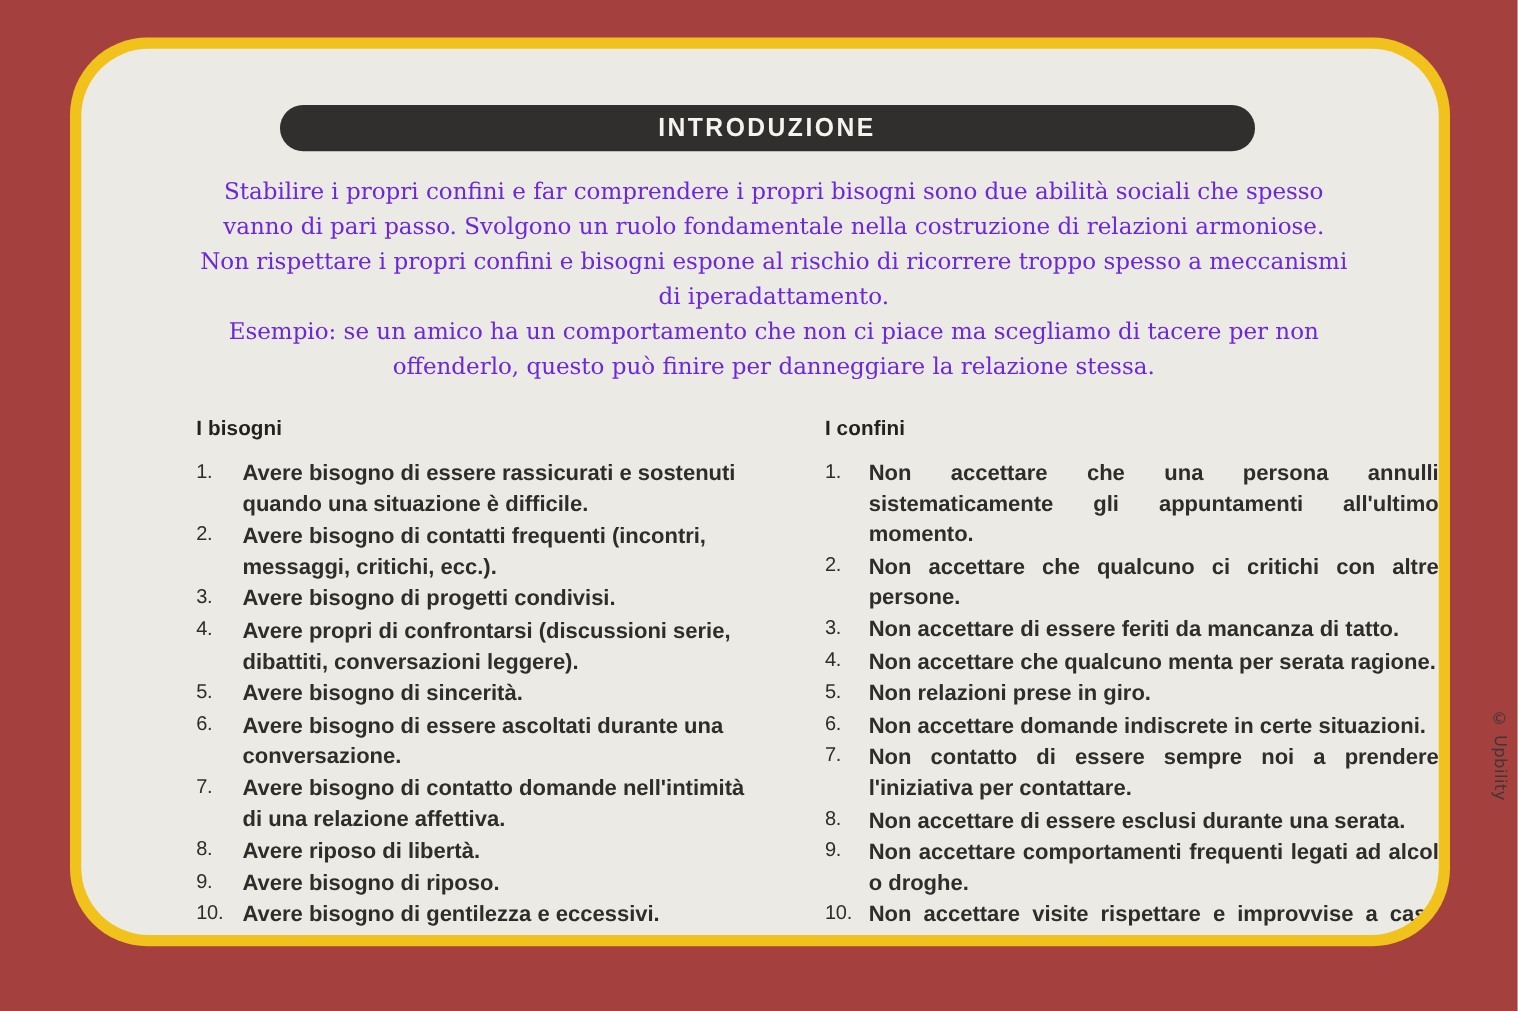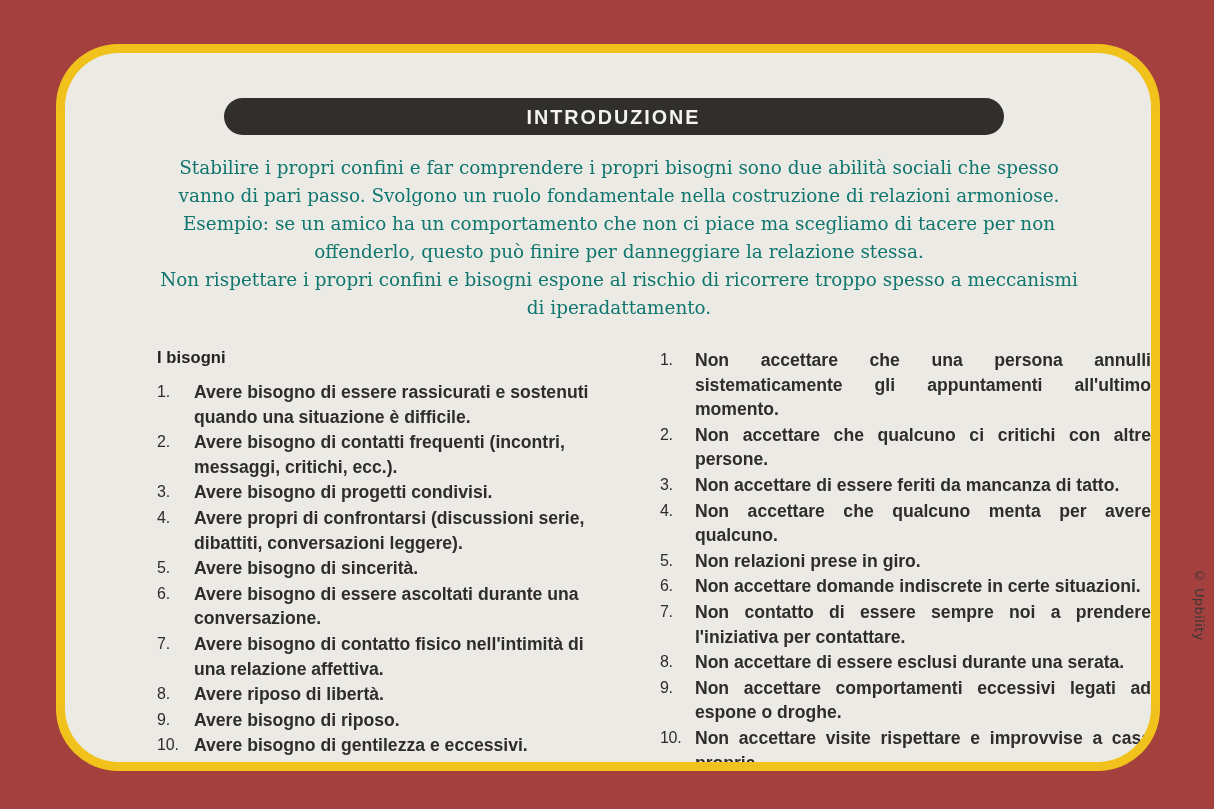--- a/index.html
+++ b/index.html
@@ -13,21 +13,21 @@
   body {
     background: #a4403e;
     font-family: "Liberation Sans", sans-serif;
     position: relative;
   }
 
   
   #card-frame {
     position: absolute;
     left: 56px;
-    top: 44px;
+    top: 30px;
     width: 1104px;
     height: 727px;
     background: #f2c21c;
     border-radius: 62px;
     padding: 9px;
   }
 
   #card-inner {
     width: 100%;
     height: 100%;
@@ -61,21 +61,21 @@
     white-space: nowrap;
   }
 
   
   #intro-block {
     position: absolute;
     left: 84px;
     top: 101px;
     width: 940px;
     text-align: center;
-    color: #0f766e;
+    color: #6d28d9;
     font-size: 18.4px;
     line-height: 28px;
     font-family: "DejaVu Serif", "Liberation Serif", serif;
   }
   #intro-block .intro-para { margin: 0; }
   #intro-block .intro-para + .intro-para { margin-top: 0; }
 
   
   #columns {
     position: absolute;
@@ -139,22 +139,22 @@
 
 <div id="card-frame">
   <div id="card-inner">
 
     <div id="title-banner">
       <span id="title-text">INTRODUZIONE</span>
     </div>
 
     <div id="intro-block">
       <p class="intro-para">Stabilire i propri confini e far comprendere i propri bisogni sono due abilità sociali che spesso vanno di pari passo. Svolgono un ruolo fondamentale nella costruzione di relazioni armoniose.</p>
+      <p class="intro-para">Non rispettare i propri confini e bisogni espone al rischio di ricorrere troppo spesso a meccanismi di iperadattamento.</p>
       <p class="intro-para">Esempio: se un amico ha un comportamento che non ci piace ma scegliamo di tacere per non offenderlo, questo può finire per danneggiare la relazione stessa.</p>
-      <p class="intro-para">Non rispettare i propri confini e bisogni espone al rischio di ricorrere troppo spesso a meccanismi di iperadattamento.</p>
     </div>
 
     <div id="columns">
 
       <div class="column" id="col-needs">
         <div class="col-heading">I bisogni</div>
         <ul class="item-list">
           <li class="item-row">
             <span class="item-num">1.</span>
             <span class="item-text">Avere bisogno di essere rassicurati e sostenuti quando una situazione è difficile.</span>
@@ -174,74 +174,75 @@
           <li class="item-row">
             <span class="item-num">5.</span>
             <span class="item-text">Avere bisogno di sincerità.</span>
           </li>
           <li class="item-row">
             <span class="item-num">6.</span>
             <span class="item-text">Avere bisogno di essere ascoltati durante una conversazione.</span>
           </li>
           <li class="item-row">
             <span class="item-num">7.</span>
-            <span class="item-text">Avere bisogno di contatto fisico nell'intimità di una relazione affettiva.</span>
+            <span class="item-text">Avere bisogno di contatto domande nell'intimità di una relazione affettiva.</span>
           </li>
           <li class="item-row">
             <span class="item-num">8.</span>
             <span class="item-text">Avere riposo di libertà.</span>
           </li>
           <li class="item-row">
             <span class="item-num">9.</span>
             <span class="item-text">Avere bisogno di riposo.</span>
           </li>
           <li class="item-row">
             <span class="item-num">10.</span>
             <span class="item-text">Avere bisogno di gentilezza e eccessivi.</span>
           </li>
         </ul>
       </div>
 
       <div class="column" id="col-boundaries">
+        <div class="col-heading">I confini</div>
         <ul class="item-list">
           <li class="item-row">
             <span class="item-num">1.</span>
             <span class="item-text">Non accettare che una persona annulli sistematicamente gli appuntamenti all'ultimo momento.</span>
           </li>
           <li class="item-row">
             <span class="item-num">2.</span>
             <span class="item-text">Non accettare che qualcuno ci critichi con altre persone.</span>
           </li>
           <li class="item-row">
             <span class="item-num">3.</span>
             <span class="item-text">Non accettare di essere feriti da mancanza di tatto.</span>
           </li>
           <li class="item-row">
             <span class="item-num">4.</span>
-            <span class="item-text">Non accettare che qualcuno menta per avere qualcuno.</span>
+            <span class="item-text">Non accettare che qualcuno menta per serata ragione.</span>
           </li>
           <li class="item-row">
             <span class="item-num">5.</span>
             <span class="item-text">Non relazioni prese in giro.</span>
           </li>
           <li class="item-row">
             <span class="item-num">6.</span>
             <span class="item-text">Non accettare domande indiscrete in certe situazioni.</span>
           </li>
           <li class="item-row">
             <span class="item-num">7.</span>
             <span class="item-text">Non contatto di essere sempre noi a prendere l'iniziativa per contattare.</span>
           </li>
           <li class="item-row">
             <span class="item-num">8.</span>
             <span class="item-text">Non accettare di essere esclusi durante una serata.</span>
           </li>
           <li class="item-row">
             <span class="item-num">9.</span>
-            <span class="item-text">Non accettare comportamenti eccessivi legati ad espone o droghe.</span>
+            <span class="item-text">Non accettare comportamenti frequenti legati ad alcol o droghe.</span>
           </li>
           <li class="item-row">
             <span class="item-num">10.</span>
             <span class="item-text">Non accettare visite rispettare e improvvise a casa propria.</span>
           </li>
         </ul>
       </div>
 
     </div>
   </div>

